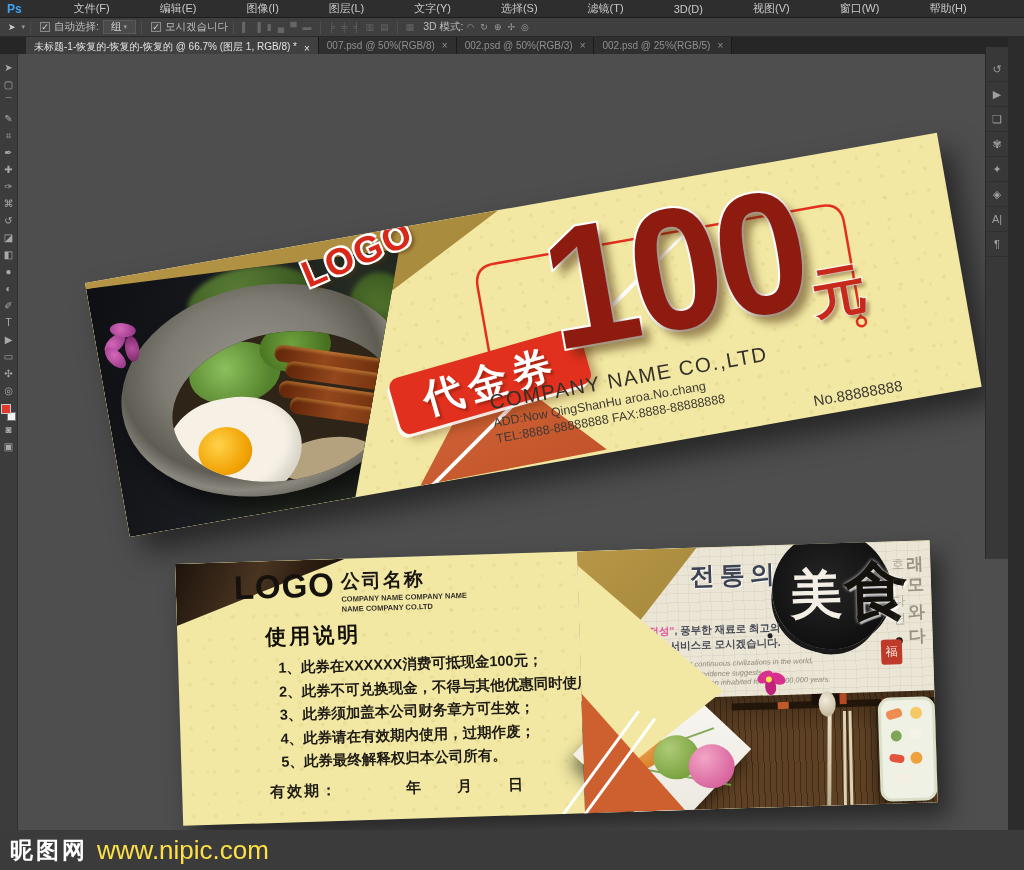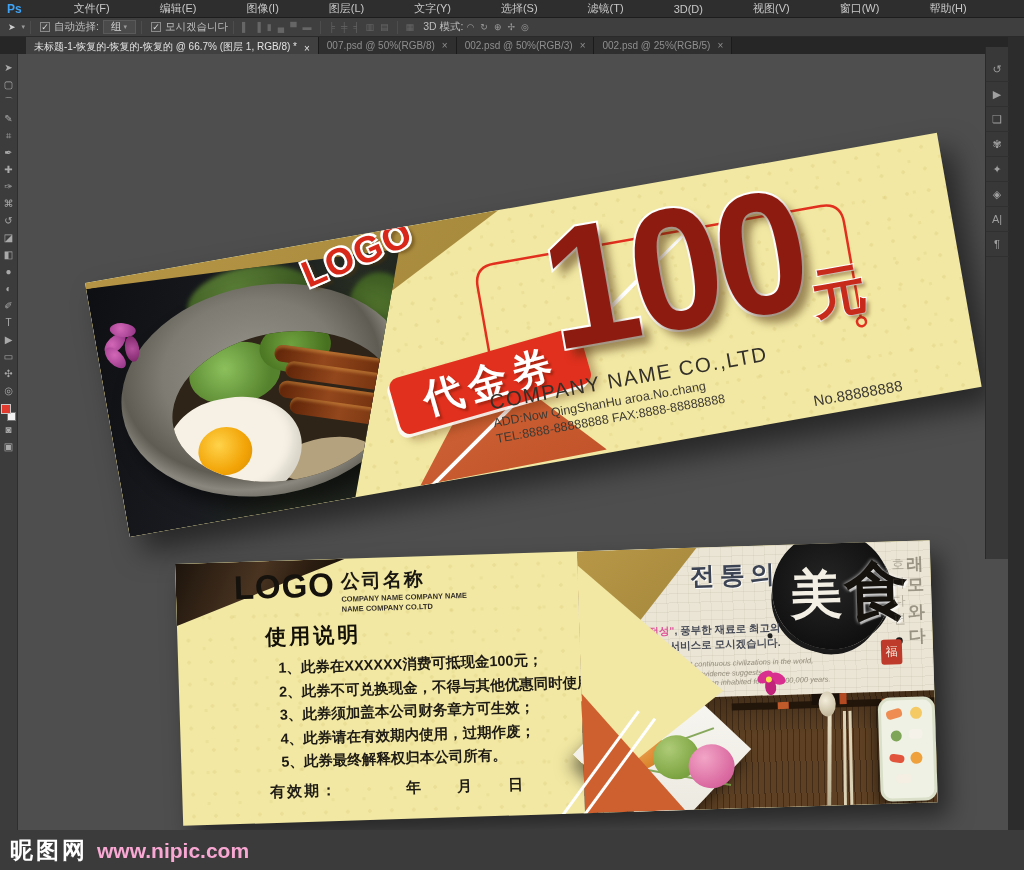--- a/index.html
+++ b/index.html
@@ -241,21 +241,21 @@
   .k-orange { position:absolute; left:0; top:142px; width:100px; height:120px;
         clip-path:polygon(0 0, 100% 100%, 0 100%); background:#CE5F2E; }
   .k-ostripe { position:absolute; width:2.5px; height:128px; background:#FFF; }
   .os1 { left:16px; top:148px; transform:rotate(38deg); }
   .os2 { left:32px; top:156px; transform:rotate(38deg); }
 
   
   #footer { position:absolute; left:0; top:830px; width:1024px; height:40px; background:#3B3B3B; }
   .wm { position:absolute; left:10px; top:5px; display:flex; align-items:center; gap:9px; }
   .wm-cn { font-size:23px; font-weight:bold; color:#FFF; letter-spacing:3px; }
-  .wm-url { font-size:21px; font-weight:bold; color:#f9a8d4; }
+  .wm-url { font-size:26px; font-weight:normal; color:#fde047; }
   .idbox { position:absolute; right:14px; top:9px; background:#9A9A9A; color:#FFF;
            font-size:13.5px; padding:2px 9px; }
 </style>
 </head>
 <body>
 
 <div id="menubar">
   <span class="ps-logo">Ps</span>
   <span class="menu-item">文件(F)</span>
   <span class="menu-item">编辑(E)</span>

